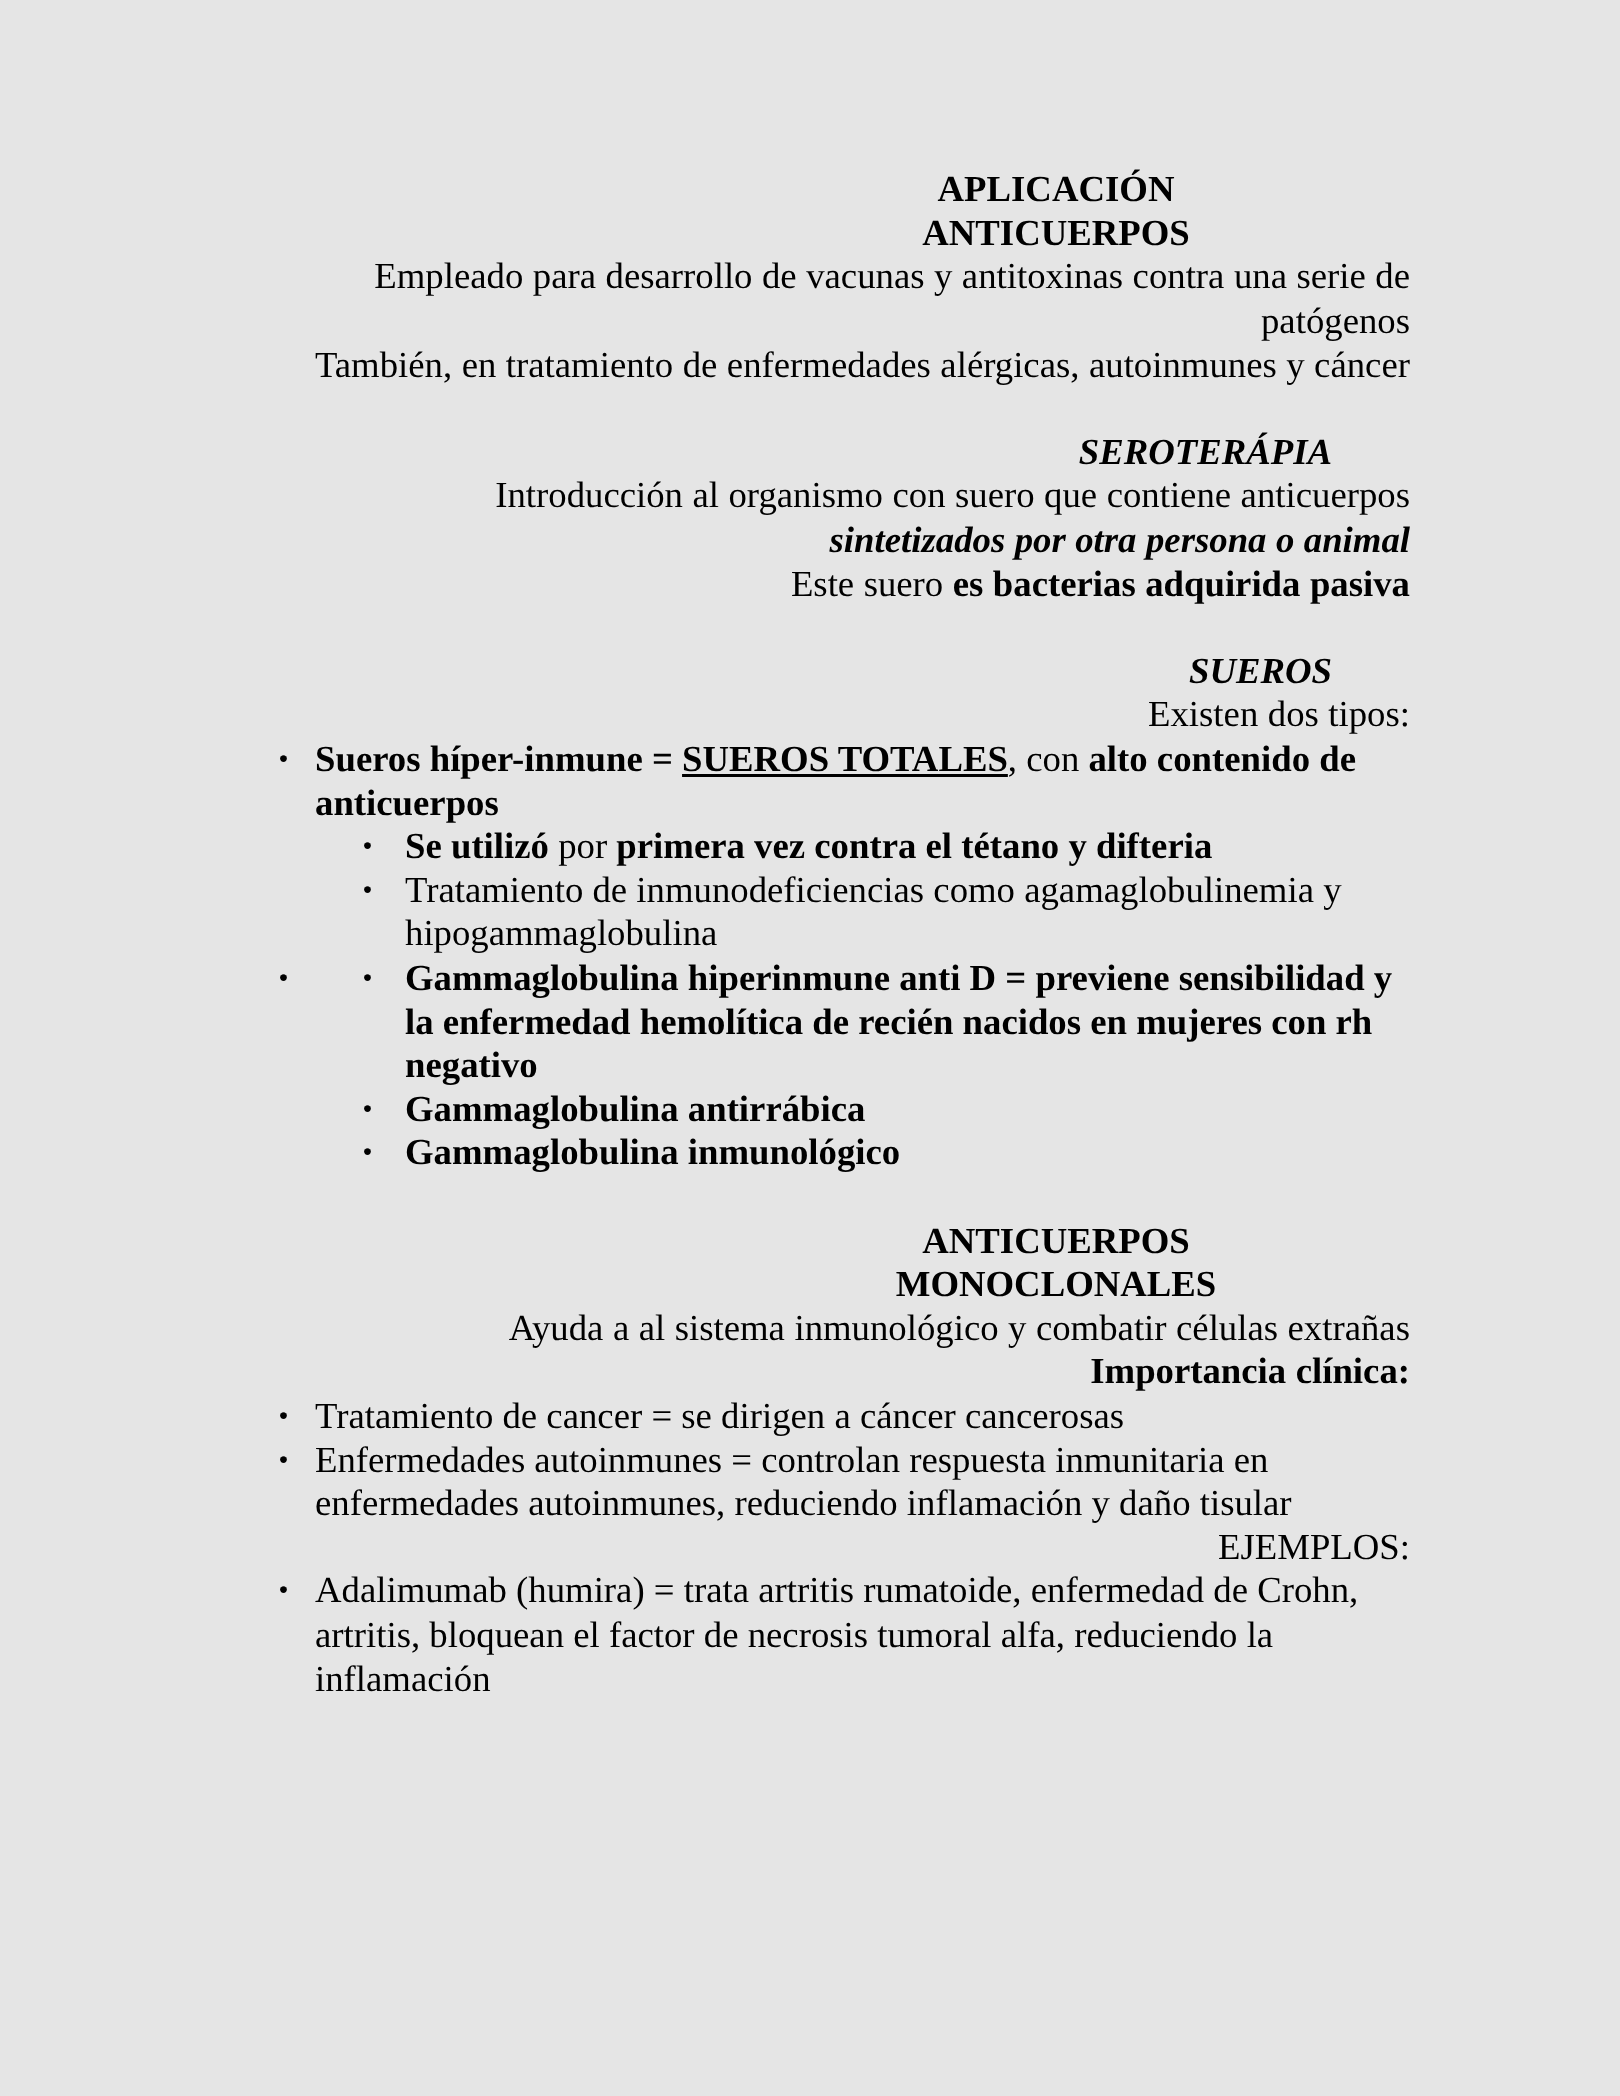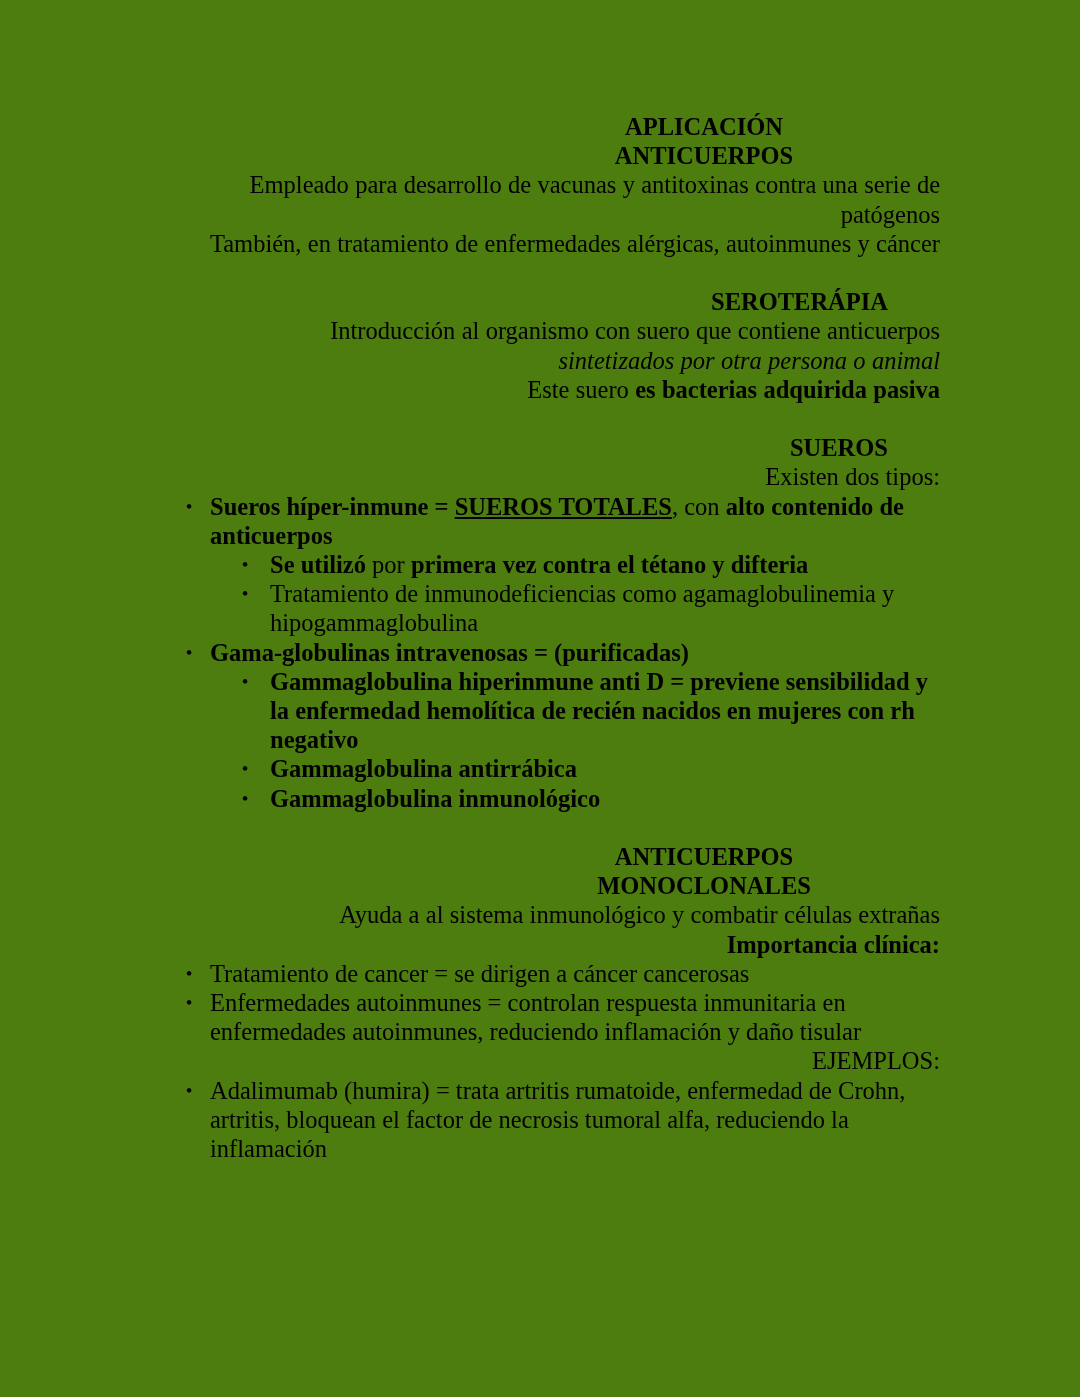--- a/index.html
+++ b/index.html
@@ -15,21 +15,21 @@
     color: #000000;
     -webkit-font-smoothing: antialiased;
   }
 
   .page {
     position: relative;
     width: 1080px;
     height: 1397px;
     box-sizing: border-box;
     padding: 112px 140px 0 150px;
-    background: #4d7c0f;
+    background: #e5e5e5;
   }
 
   
   .para {
     font-size: 24.5px;
     line-height: 29.2px;
     text-align: right;
     margin: 0;
     word-spacing: 0.2px;
   }
@@ -40,28 +40,29 @@
     font-weight: bold;
     margin: 0;
     text-align: center;
     
     padding-left: 318px;
   }
   .heading.right-block {
     text-align: right;
     padding-left: 0;
     padding-right: 52px;
+    font-style: italic;
   }
 
   .spacer {
     height: 29.2px;
   }
 
   b, .b { font-weight: bold; }
-  .bi { font-weight: normal; font-style: italic; }
+  .bi { font-weight: bold; font-style: italic; }
   .u  { text-decoration: underline; }
 
   
   ul.lvl1, ul.lvl2 {
     list-style: none;
     margin: 0;
     padding: 0;
   }
   ul.lvl1 > li, ul.lvl2 > li {
     position: relative;
@@ -140,21 +141,20 @@
         </li>
         <li>
           <span class="bullet">•</span>
           <span class="txt">Tratamiento de inmunodeficiencias como agamaglobulinemia y hipogammaglobulina</span>
         </li>
       </ul>
     </li>
 
     <li>
       <span class="bullet">•</span>
-      <span class="txt b">Gama-globulinas intravenosas = (purificadas)</span>
 
       <ul class="lvl2">
         <li>
           <span class="bullet">•</span>
           <span class="txt b">Gammaglobulina hiperinmune anti D = previene sensibilidad y la enfermedad hemolítica de recién nacidos en mujeres con rh negativo</span>
         </li>
         <li>
           <span class="bullet">•</span>
           <span class="txt b">Gammaglobulina antirrábica</span>
         </li>

